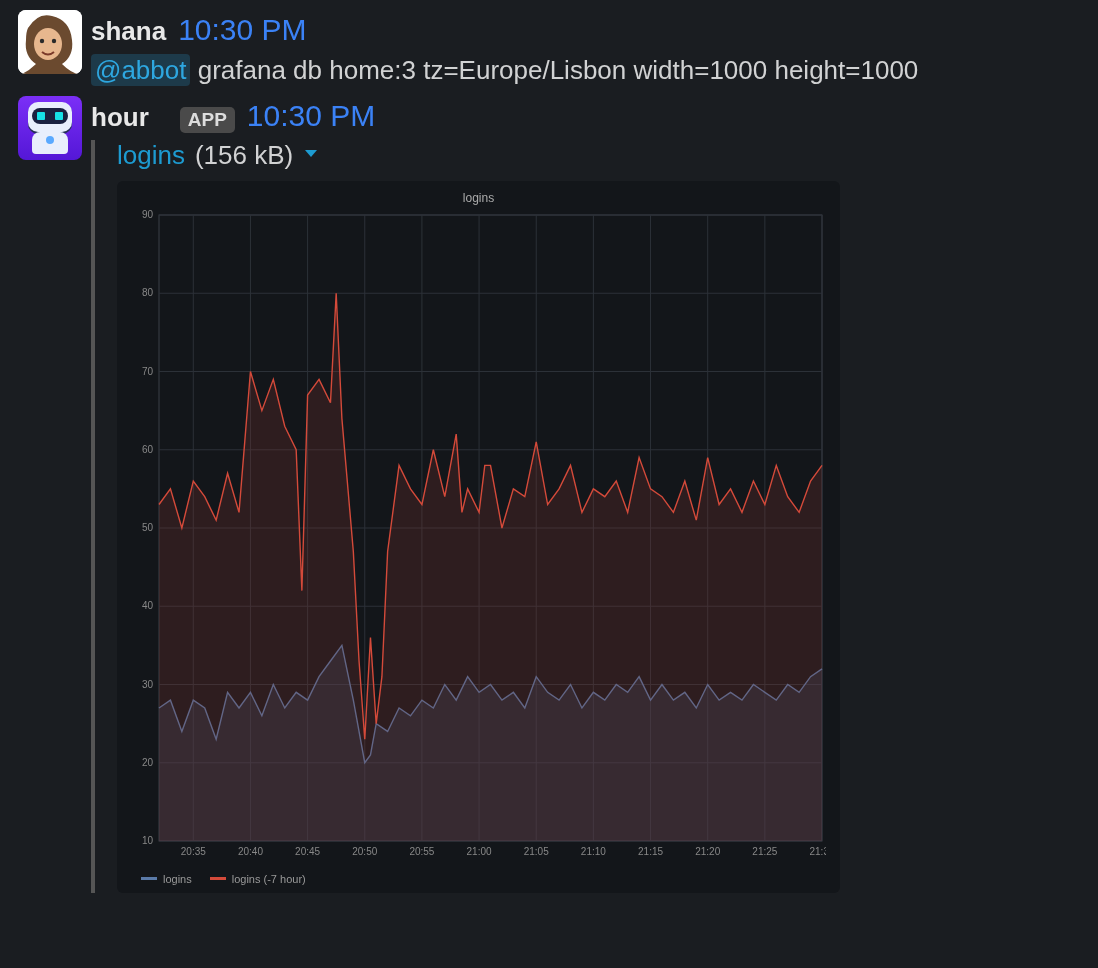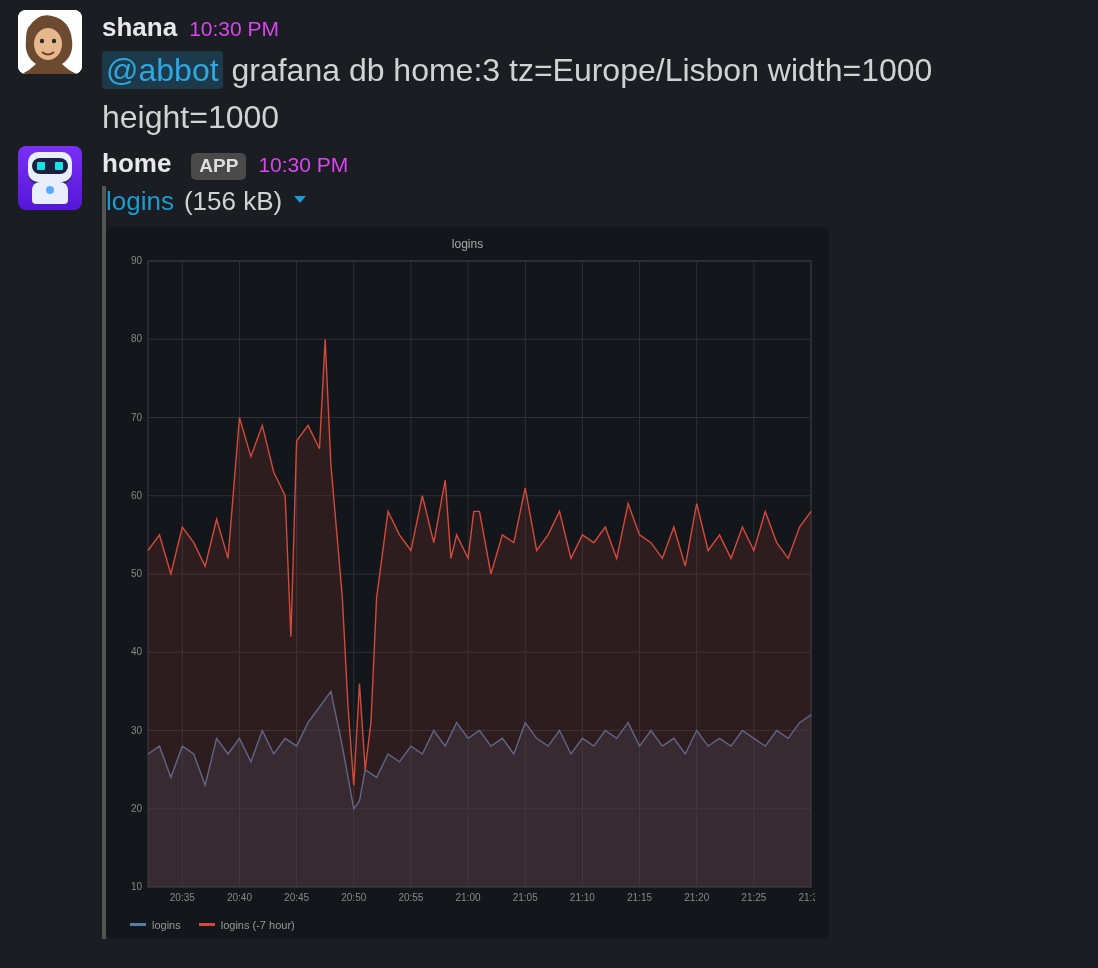--- a/index.html
+++ b/index.html
@@ -4,42 +4,42 @@
 <style>
   * { box-sizing: border-box; margin: 0; padding: 0; }
   body {
     background: #1a1d21;
     color: #d1d2d3;
     font-family: -apple-system, BlinkMacSystemFont, "Segoe UI", Helvetica, Arial, sans-serif;
     width: 1098px;
     height: 968px;
     padding: 10px 18px;
   }
-  .message { display: flex; gap: 20px; margin-bottom: 6px; }
+  .message { display: flex; gap: 9px; margin-bottom: 6px; }
   .avatar {
     width: 64px; height: 64px; border-radius: 8px; flex-shrink: 0;
     display: flex; align-items: center; justify-content: center;
     overflow: hidden;
   }
   .avatar.shana { background: #fff; }
   .avatar.abbot { background: linear-gradient(#7b2ff7,#5417d7); }
   .msg-body { flex: 1; padding-top: 2px; }
   .msg-header { display: flex; align-items: baseline; gap: 12px; line-height: 1.2; }
   .username { font-weight: 800; font-size: 26px; color: #e8e8e8; }
   .app-badge {
     background: #4a4a4a; color: #ddd; font-size: 19px; font-weight: 600;
-    border-radius: 5px; padding: 2px 8px; margin-left: 8px;
+    border-radius: 5px; padding: 2px 8px; margin-left: 19px;
   }
-  .timestamp { color: #d946ef; font-size: 21px; }
-  .msg-text { font-size: 32px; color: #d1d2d3; margin-top: 4px; line-height: 1.45; }
+  .timestamp { color: #3b82f6; font-size: 30px; }
+  .msg-text { font-size: 26px; color: #d1d2d3; margin-top: 4px; line-height: 1.45; }
   .mention {
     background: #1d3a4a; color: #2ea7e0; padding: 1px 4px; border-radius: 4px;
   }
   .attachment {
-    margin-top: 6px; border-left: 4px solid #555; 
+    margin-top: 6px; border-left: 4px solid #555; padding-left: 22px;
     width: 756px;
   }
   .attachment-title { font-size: 26px; display: flex; align-items: center; gap: 10px; }
   .attachment-title .fname { color: #1d9bd1; font-weight: 500; }
   .attachment-title .fsize { color: #d1d2d3; }
   .chevron {
     width: 0; height: 0; border-left: 6px solid transparent; border-right: 6px solid transparent;
     border-top: 7px solid #1d9bd1; display: inline-block; margin-left: 2px; position: relative; top: -2px;
   }
   .chart-wrap {
@@ -109,21 +109,21 @@
             <div class="abbot-eye r"></div>
         </div>
       </div>
       <div class="abbot-body">
           <div class="abbot-dot"></div>
         </div>
     </div>
   </div>
   <div class="msg-body">
     <div class="msg-header">
-      <span class="username">home</span>
+      <span class="username">hour</span>
       <span class="app-badge">APP</span>
       <span class="timestamp">10:30 PM</span>
     </div>
 
     <div class="attachment">
       <div class="attachment-title">
         <span class="fname">logins</span>
         <span class="fsize">(156 kB)</span>
         <span class="chevron"></span>
       </div>

